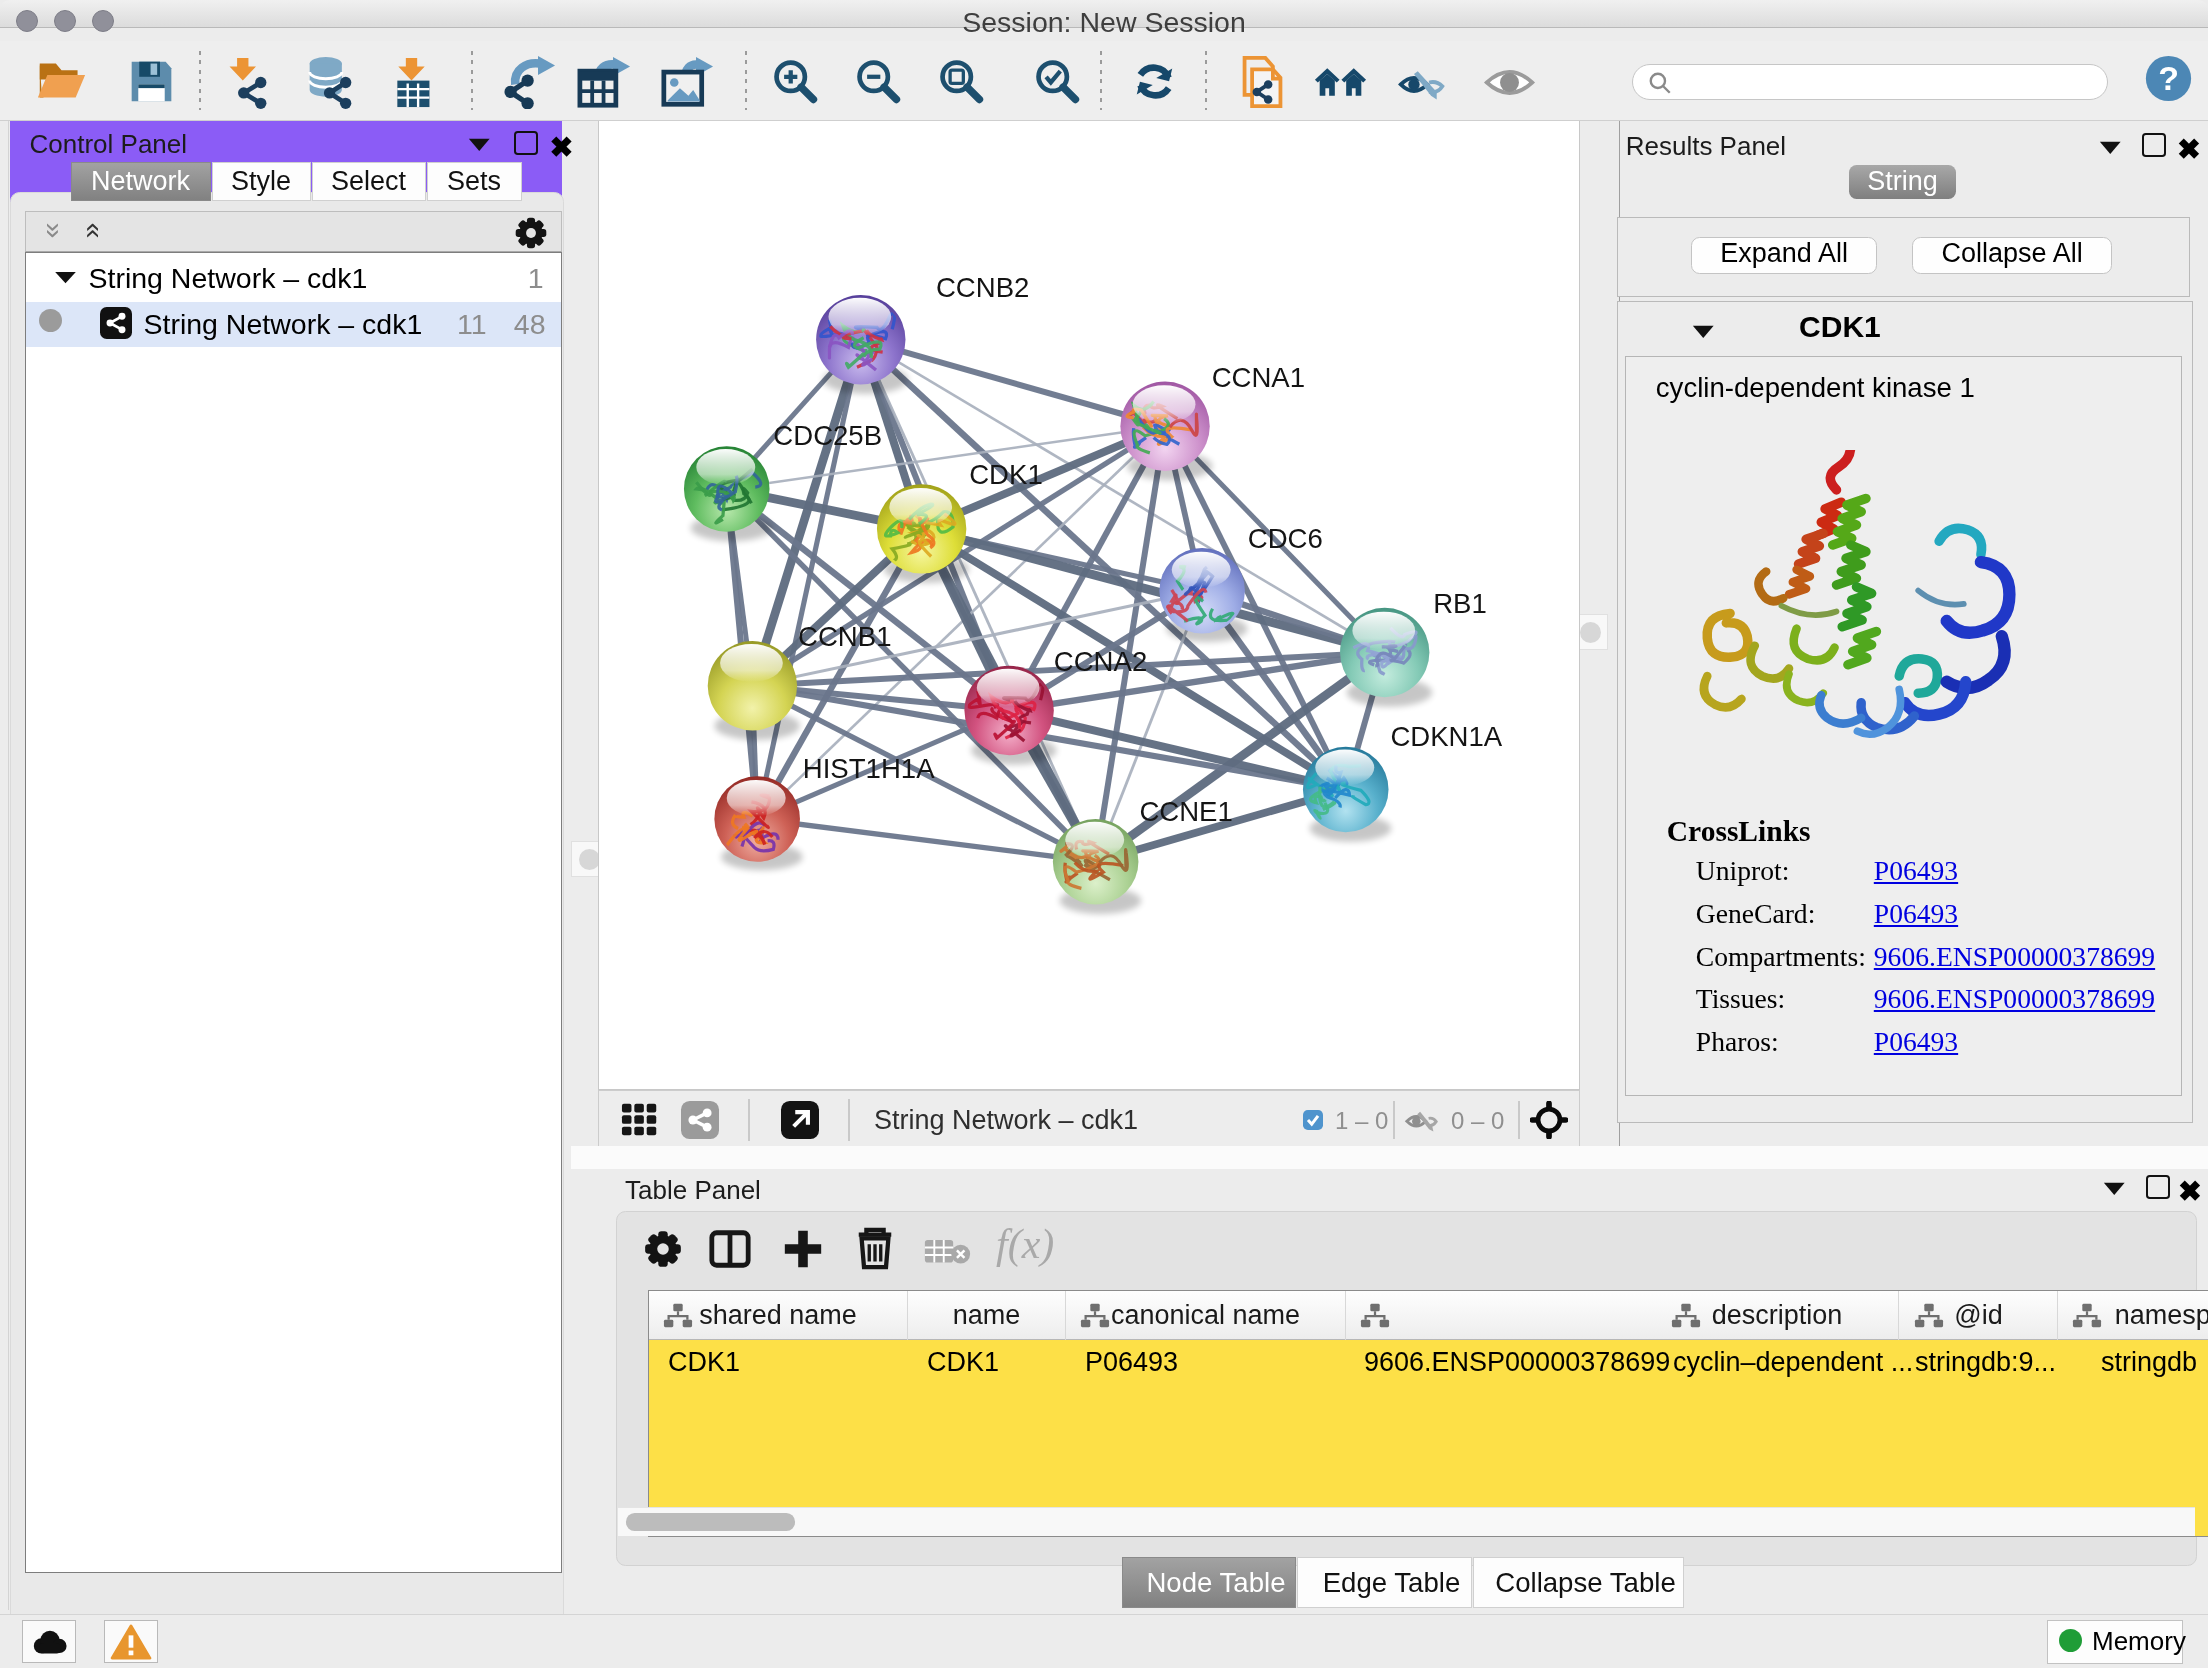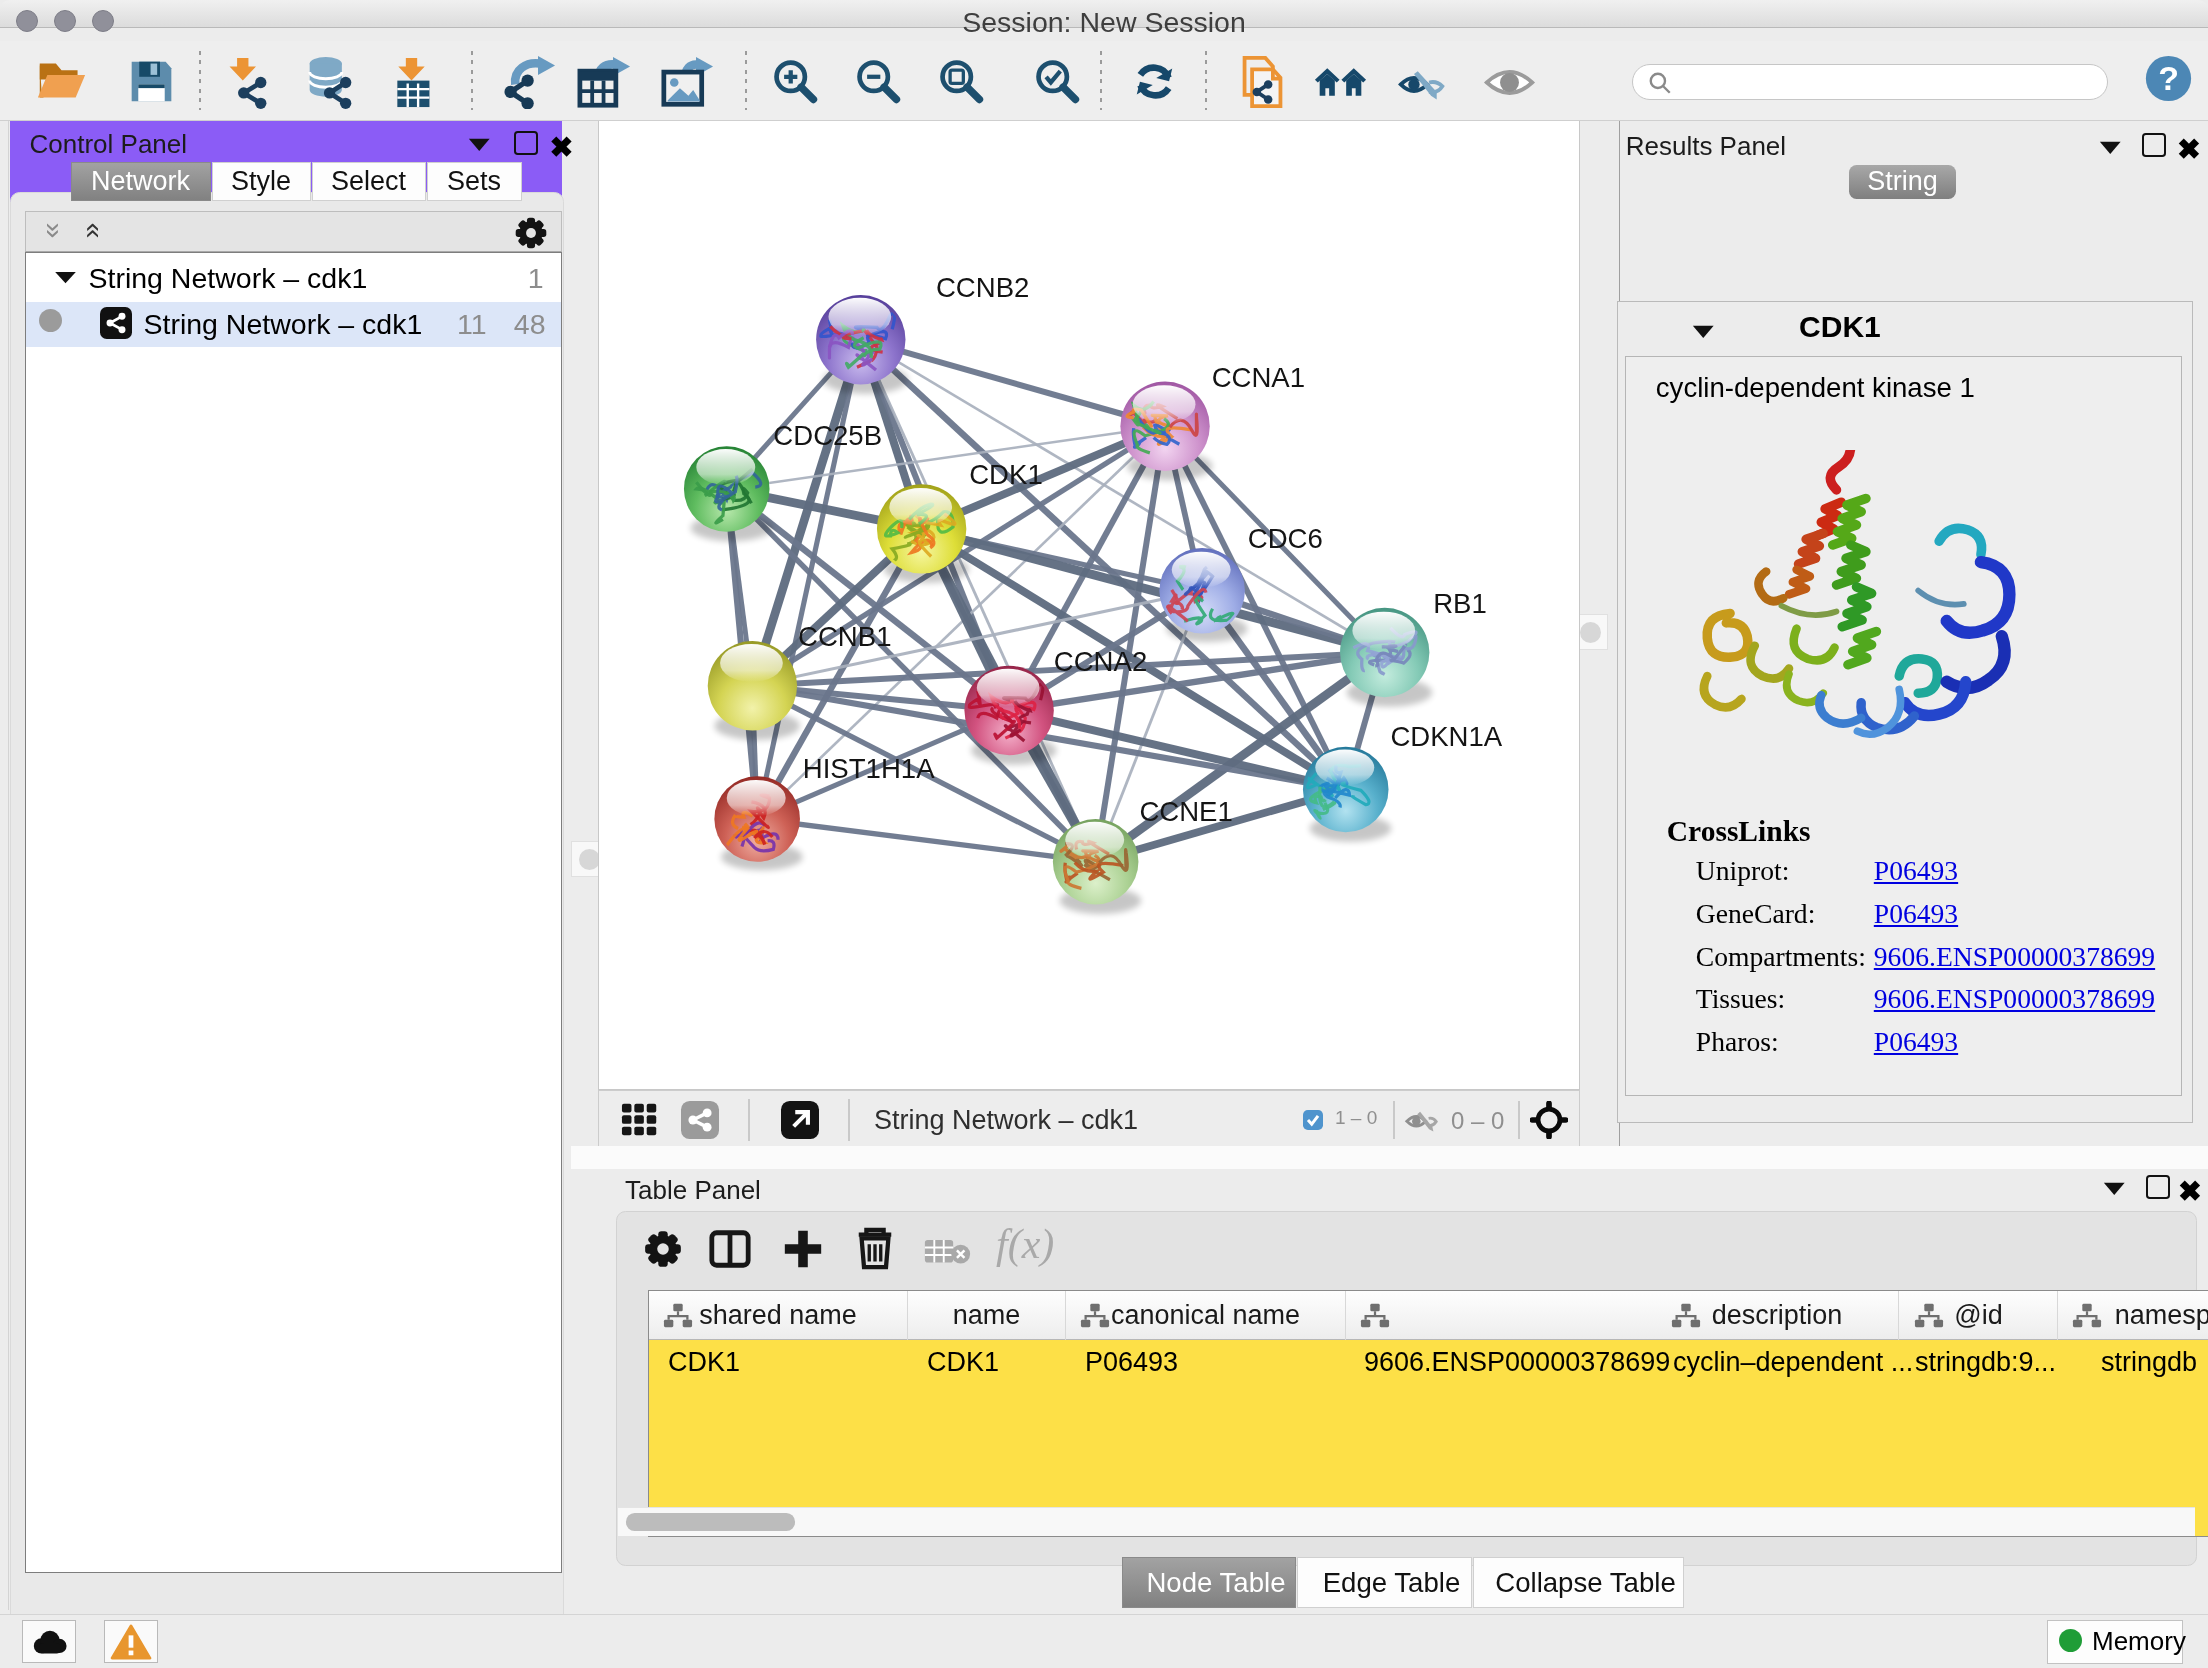--- a/index.html
+++ b/index.html
@@ -661,21 +661,21 @@
         <path d="M9 7 h8 v8 M17 7 L8 16" fill="none" stroke="#fff" stroke-width="2.6"></path>
       </svg>
   </div>
   <div style="position:absolute;left:249px;top:7.6px;width:1.9px;height:42px;background:#c9c9c9;"></div>
   <div style="position:absolute;left:275px;top:14.3px;font-size:27px;color:#2e2e2e;">String Network – cdk1</div>
   <div style="position:absolute;left:704px;top:19px;width:20px;height:20px;background:#4f94cd;border-radius:4.8px;">
     <svg width="20" height="20" viewBox="0 0 24 24">
         <path d="M6 12 l4.5 5 L18 7" fill="none" stroke="#fff" stroke-width="3.6"></path>
       </svg>
   </div>
-  <div style="position:absolute;left:736px;top:16px;font-size:19px;color:#8f8f8f;">1 – 0</div>
+  <div style="position:absolute;left:736px;top:16px;font-size:24px;color:#8f8f8f;">1 – 0</div>
   <div style="position:absolute;left:794px;top:9.5px;width:1.9px;height:38px;background:#c9c9c9;"></div>
   <svg style="position:absolute;left:805px;top:15px;" width="36" height="28.5" viewBox="0 0 38 30">
     <path d="M3 16 q10 -10 20 0 q-10 10 -20 0 z" fill="none" stroke="#8f8f8f" stroke-width="3"></path>
     <circle cx="13" cy="16" r="4.5" fill="#8f8f8f"></circle>
     <path d="M30 22 L17 6 l-3 2.6 12.5 16 4.5 2.4 z" fill="#a6a6a6"></path>
     <path d="M26 13 q5 -1 8 3.4 q-3.4 5 -8 4.2" fill="none" stroke="#a6a6a6" stroke-width="3"></path>
   </svg>
   <div style="position:absolute;left:852px;top:16px;font-size:24px;color:#8f8f8f;">0 – 0</div>
   <div style="position:absolute;left:919px;top:9.5px;width:1.9px;height:38px;background:#c9c9c9;"></div>
   <svg style="position:absolute;left:931px;top:9.5px;" width="38" height="38" viewBox="0 0 40 40">
@@ -690,20 +690,24 @@
   <div class="abs paneltitle" style="left:5.7px; top:9.5px;">Results Panel</div>
   <div class="abs" style="left:476px; top:18px;">
     <svg width="28.5" height="17" viewBox="0 0 30 18">
         <path d="M4 3 L26 3 L15 16 Z" fill="#111"></path>
       </svg>
   </div>
   <div class="abs" style="left:522px; top:12.4px; width:24px; height:24px; border:2.9px solid #111; border-radius:3.8px;"></div>
   <div class="abs" style="left:557px; top:12.4px; font-size:28.5px; font-weight:bold;">✖</div>
   <div class="abs" style="left:229px; top:44px; width:107px; height:34px; border-radius:7.6px;
     background:linear-gradient(#a8a8a8,#7f7f7f); color:#fff; font-size:27px; text-align:center; line-height:33px;">String</div>
+  <div class="abs" style="left:-2.9px; top:96px; width:573px; height:80px; border:1.9px solid #bababa; background:#ececec;">
+    <div class="rbtn" style="left:73px; top:19px; width:186px;">Expand All</div>
+    <div class="rbtn" style="left:294px; top:19px; width:200px;">Collapse All</div>
+  </div>
   <div class="abs" style="left:-2.9px; top:180px; width:576px; height:822px; border:1.9px solid #bababa; background:#ececec;">
     <svg width="28.5" height="17" viewBox="0 0 30 18" style="position:absolute;left:71px;top:21px;">
         <path d="M4 3 L26 3 L15 16 Z" fill="#111"></path>
       </svg>
     <div style="position:absolute;left:181px;top:7.6px;font-size:30px;font-weight:bold;">CDK1</div>
     <div style="position:absolute;left:6.7px;top:54px;width:557px;height:740px;border:1.9px solid #b5b5b5;background:#eeeeee;">
       <div style="position:absolute;left:30px;top:15px;font-size:27.6px;">cyclin-dependent kinase 1</div>
       <svg id="ribbon" width="361" height="304" viewBox="0 0 380 320" style="position:absolute;left:49px;top:93px;">
 <g fill="none" stroke-linecap="round" stroke-linejoin="round">
 <path d="M170 42 q-14 -14 2 -24 q16 -10 12 -28" stroke="#cc1f1f" stroke-width="10"></path>

